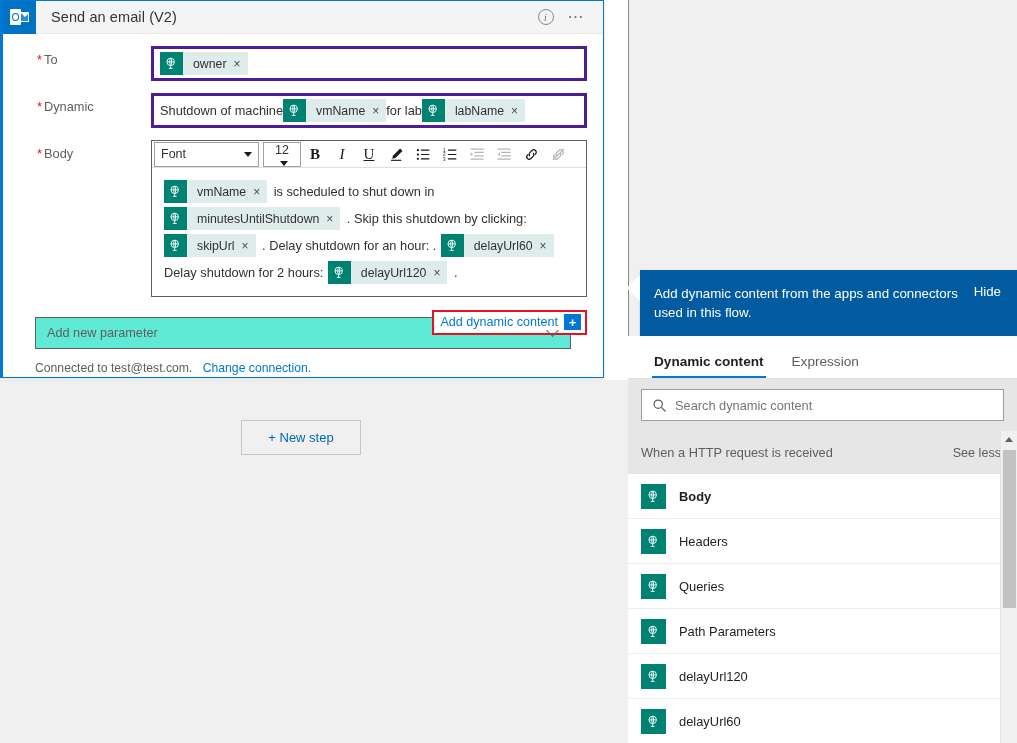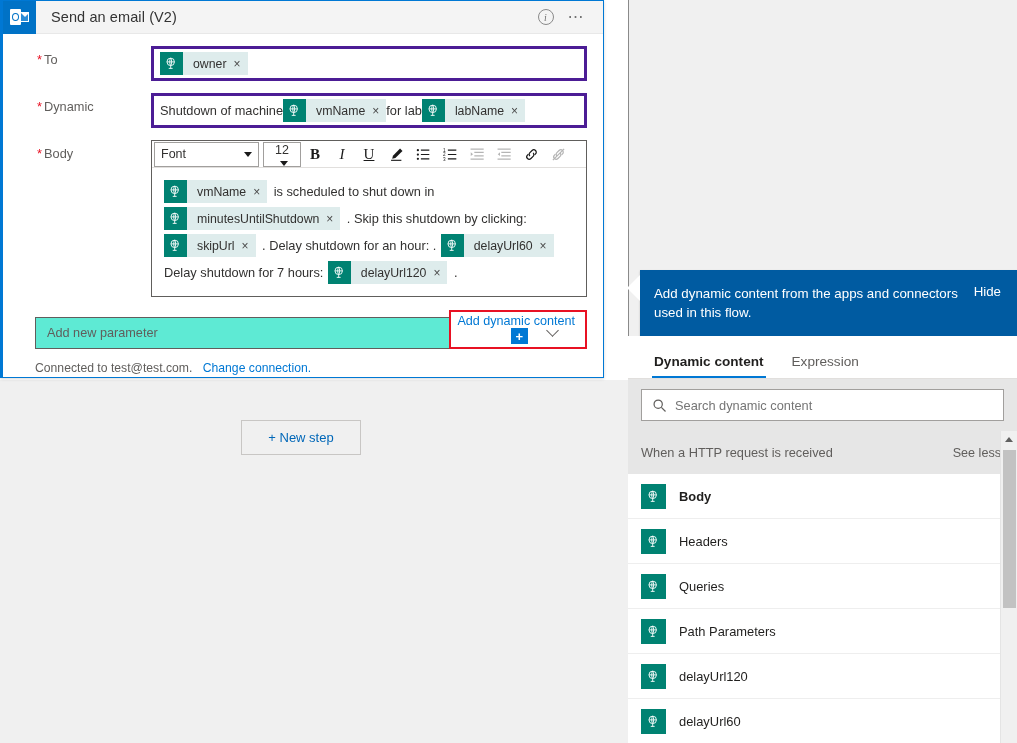--- a/index.html
+++ b/index.html
@@ -126,21 +126,21 @@
   .tb-btn.ital { font-style: italic; font-family: "Liberation Serif", serif; font-size: 15px; }
   .tb-btn.undl { text-decoration: underline; font-family: "Liberation Serif", serif; font-size: 15px; }
   .tb-btn.disabled { opacity: .32; }
 
   .editor-content { padding: 10px 8px 10px 12px; line-height: 26px; min-height: 105px; }
   .editor-content .token { margin-right: 2px; }
 
   .dyn-link-wrap {
     position: absolute; right: 16px; top: 264px;
     border: 2px solid #e81123; padding: 2px 4px 3px 6px;
-    display: flex; align-items: center; background: #ffffff; flex-direction: column;
+    display: flex; align-items: center; background: #ffffff;
   }
   .dyn-link { font-size: 12.6px; color: #0078d4; margin-right: 6px; }
   .dyn-plus {
     width: 17px; height: 16px; background: #0078d4; color: #ffffff;
     display: flex; align-items: center; justify-content: center;
     font-size: 13px; line-height: 1; font-weight: bold;
   }
 
   .add-param {
     margin: 20px 16px 0 16px; height: 32px; border: 1px solid #605e5c; background: #5eead4;
@@ -453,21 +453,21 @@
                         <circle cx="7" cy="6" r="4.6"></circle>
                         <path d="M2.4 6h9.2M7 1.4c1.6 1.5 1.6 7.6 0 9.2M7 1.4C5.4 2.9 5.4 9 7 10.6"></path>
                         <path d="M7 11v3M4.6 14h4.8"></path>
                       </svg>
                   </span>
                   <span class="token-label">
                       <span>delayUrl60</span>
                       <span class="token-x">×</span>
                     </span>
                 </span>
-                <span class="plain-text">Delay shutdown for 7 hours:</span>
+                <span class="plain-text">Delay shutdown for 2 hours:</span>
                 <span class="token">
                   <span class="token-icon">
                     <svg class="tk-svg" viewBox="0 0 16 16" fill="none" stroke="#ffffff" stroke-width="1.1">
                         <circle cx="7" cy="6" r="4.6"></circle>
                         <path d="M2.4 6h9.2M7 1.4c1.6 1.5 1.6 7.6 0 9.2M7 1.4C5.4 2.9 5.4 9 7 10.6"></path>
                         <path d="M7 11v3M4.6 14h4.8"></path>
                       </svg>
                   </span>
                   <span class="token-label">
                       <span>delayUrl120</span>

